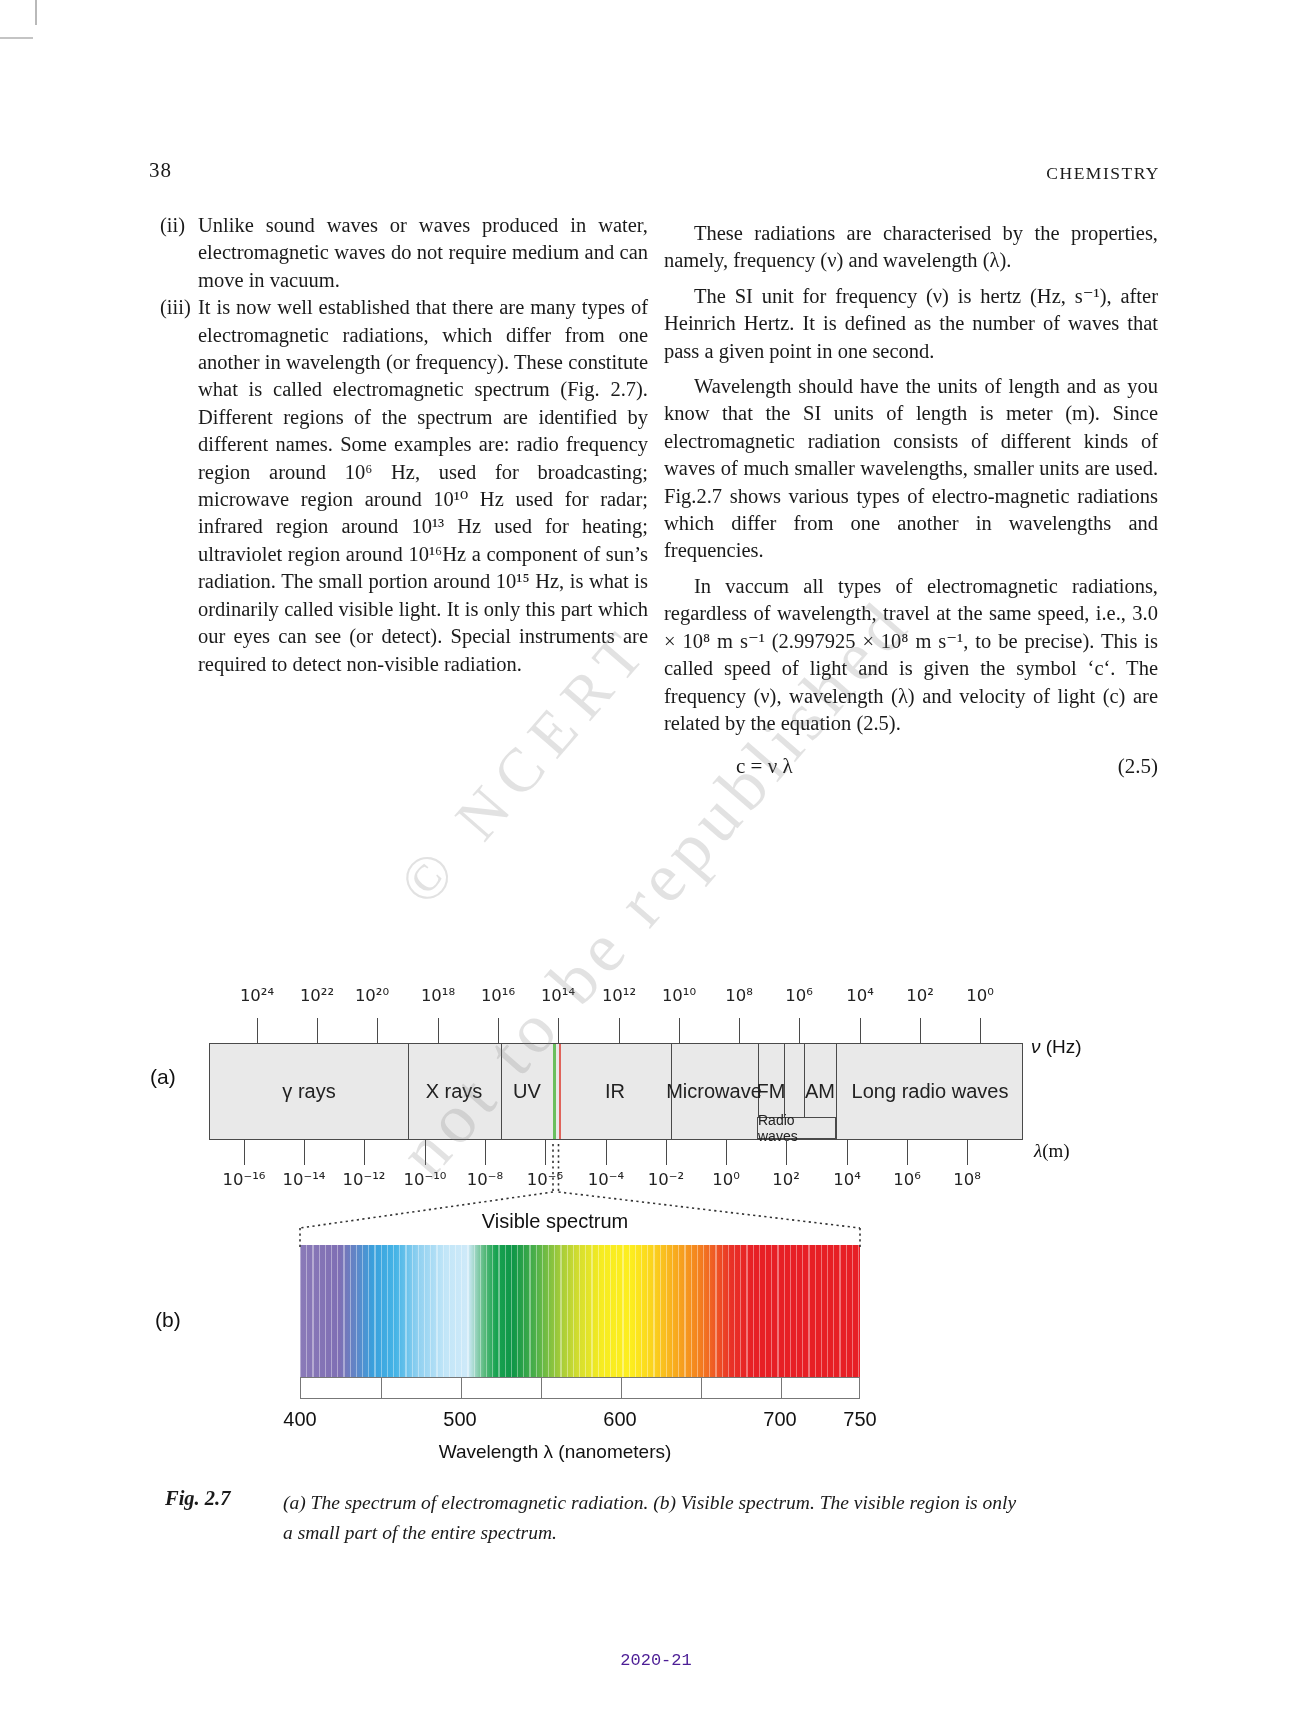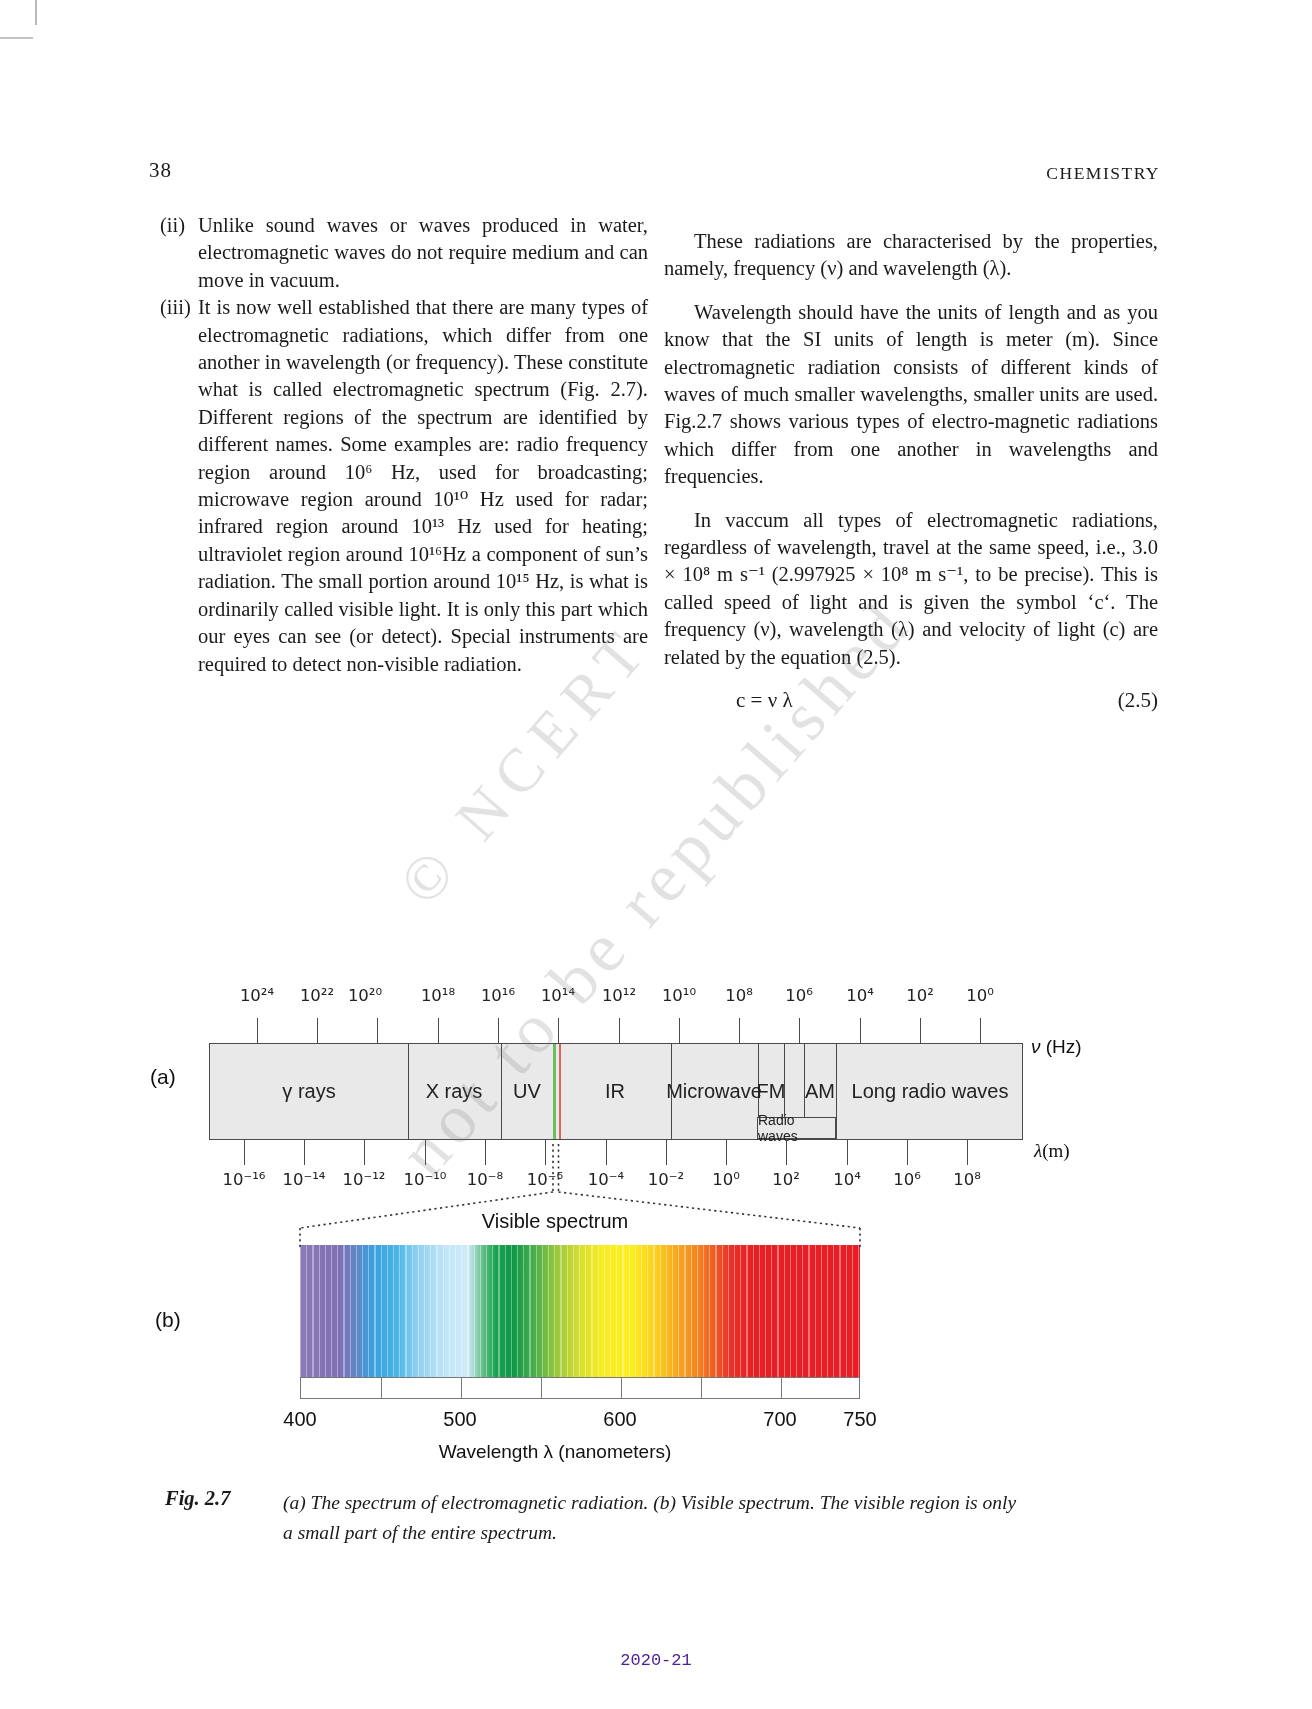--- a/index.html
+++ b/index.html
@@ -9,21 +9,21 @@
   .pagenum{position:absolute;left:149px;top:158px;font-size:21px;letter-spacing:1px;}
   .booktitle{position:absolute;right:152px;top:163px;font-size:17.5px;letter-spacing:1.5px;}
   
   .col{position:absolute;top:212px;font-size:20.5px;line-height:27.4px;text-align:justify;}
   .col-left{left:150px;width:498px;}
   .col-right{left:664px;width:494px;}
   .li{position:relative;padding-left:48px;margin:0;}
   .li .marker{position:absolute;left:10px;top:0;}
   .col-right .li{padding-left:36px;}
   .col-right .li .marker{left:0;}
-  .para{margin:16px 0 2px 0;text-indent:30px;}
+  .para{margin:8px 0 2px 0;text-indent:30px;}
   .b{font-weight:normal;}
   .eqrow{display:flex;justify-content:space-between;margin-top:16px;padding-left:72px;}
   .eq{font-size:21px;}
   
   .figure{position:absolute;left:0;top:980px;width:1312px;height:505px;
           font-family:"Liberation Sans","DejaVu Sans",sans-serif;}
   .tick-label{position:absolute;width:70px;text-align:center;font-size:16.5px;
               font-family:"DejaVu Sans","Liberation Sans",sans-serif;color:#222;}
   .tickline{position:absolute;width:1.3px;background:#4a4a4a;}
   .embar{position:absolute;left:209px;top:63px;width:814px;height:97px;background:#e9e9e9;
@@ -103,36 +103,39 @@
       <span class="marker">(iii)</span>
       <span>It is now well established that there are many types of electromagnetic radiations, which differ from one another in wavelength (or frequency). These constitute what is called </span><span class="b">electromagnetic spectrum</span><span> (Fig. 2.7). Different regions of the spectrum are identified by different names. Some examples are: radio frequency region around 10⁶ Hz, used for broadcasting; microwave region around 10¹⁰ Hz used for radar; infrared region around 10¹³ Hz used for heating; ultraviolet region around 10¹⁶Hz a component of sun’s radiation. The small portion around 10¹⁵ Hz, is what is ordinarily called </span><span class="b">visible light</span><span>. It is only this part which our eyes can see (or detect). Special instruments are required to detect non-visible radiation.</span>
     </div>
   </div>
 
   <div class="col col-right">
     <p class="para">
       <span>These radiations are characterised by the properties, namely, frequency (ν) and wavelength (λ).</span>
     </p>
     <p class="para">
+      <span>The SI unit for frequency (ν) is hertz (Hz, s⁻¹), after Heinrich Hertz. It is defined as the number of waves that pass a given point in one second.</span>
+    </p>
+    <p class="para">
       <span>Wavelength should have the units of length and as you know that the SI units of length is meter (m). Since electromagnetic radiation consists of different kinds of waves of much smaller wavelengths, smaller units are used. Fig.2.7 shows various types of electro-magnetic radiations which differ from one another in wavelengths and frequencies.</span>
     </p>
     <p class="para">
       <span>In vaccum all types of electromagnetic radiations, regardless of wavelength, travel at the same speed, i.e., 3.0 × 10⁸ m s⁻¹ (2.997925 × 10⁸ m s⁻¹, to be precise). This is called </span><span class="b">speed of light</span><span> and is given the symbol ‘c‘. The frequency (ν), wavelength (λ) and velocity of light (c) are related by the equation (2.5).</span>
     </p>
     <div class="eqrow">
       <span class="eq">c = ν λ</span>
       <span class="eq">(2.5)</span>
     </div>
   </div>
 
   <div class="figure">
 
     <span class="tick-label" style="left:222px;top:6px;">10²⁴</span>
     <span class="tick-label" style="left:282px;top:6px;">10²²</span>
-    <span class="tick-label" style="left:330px;top:6px;">10²⁰</span>
+    <span class="tick-label" style="left:337px;top:6px;">10²⁰</span>
     <span class="tick-label" style="left:403px;top:6px;">10¹⁸</span>
     <span class="tick-label" style="left:463px;top:6px;">10¹⁶</span>
     <span class="tick-label" style="left:523px;top:6px;">10¹⁴</span>
     <span class="tick-label" style="left:584px;top:6px;">10¹²</span>
     <span class="tick-label" style="left:644px;top:6px;">10¹⁰</span>
     <span class="tick-label" style="left:704px;top:6px;">10⁸</span>
     <span class="tick-label" style="left:764px;top:6px;">10⁶</span>
     <span class="tick-label" style="left:825px;top:6px;">10⁴</span>
     <span class="tick-label" style="left:885px;top:6px;">10²</span>
     <span class="tick-label" style="left:945px;top:6px;">10⁰</span>

